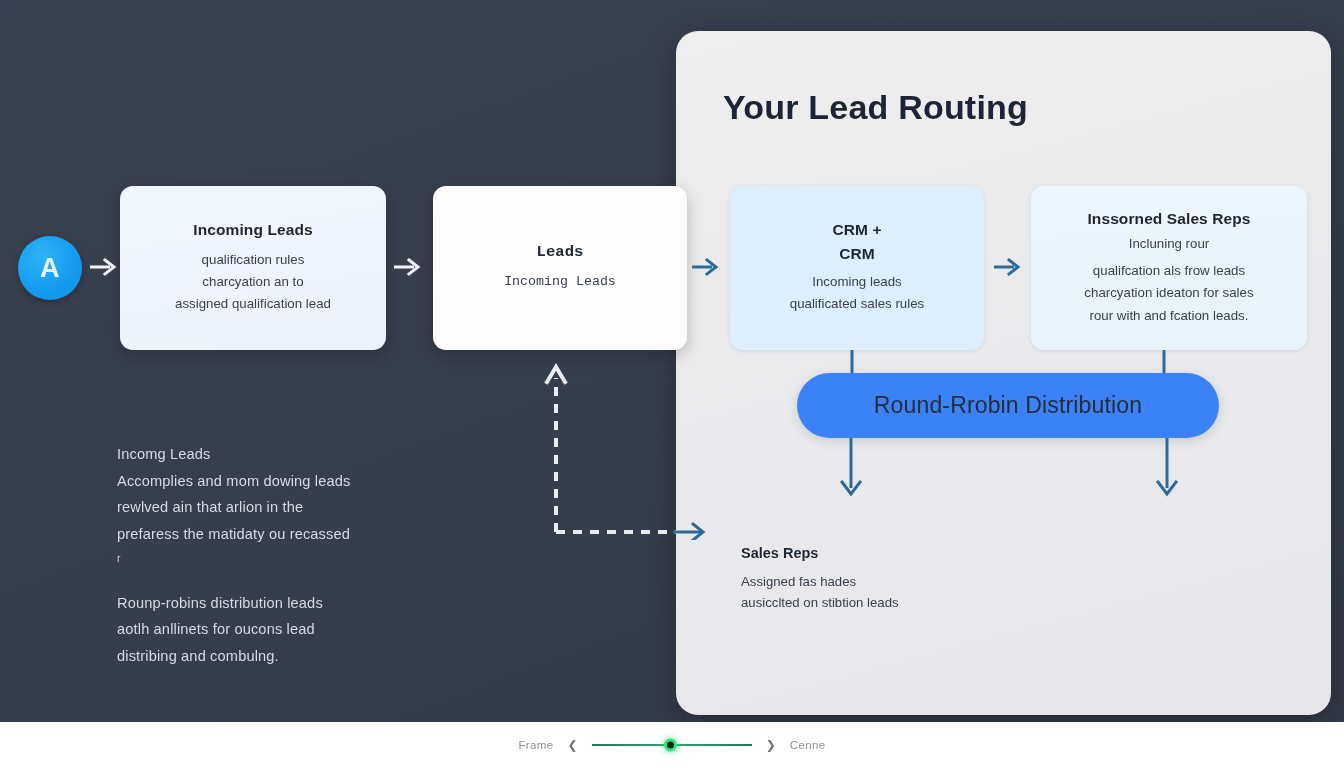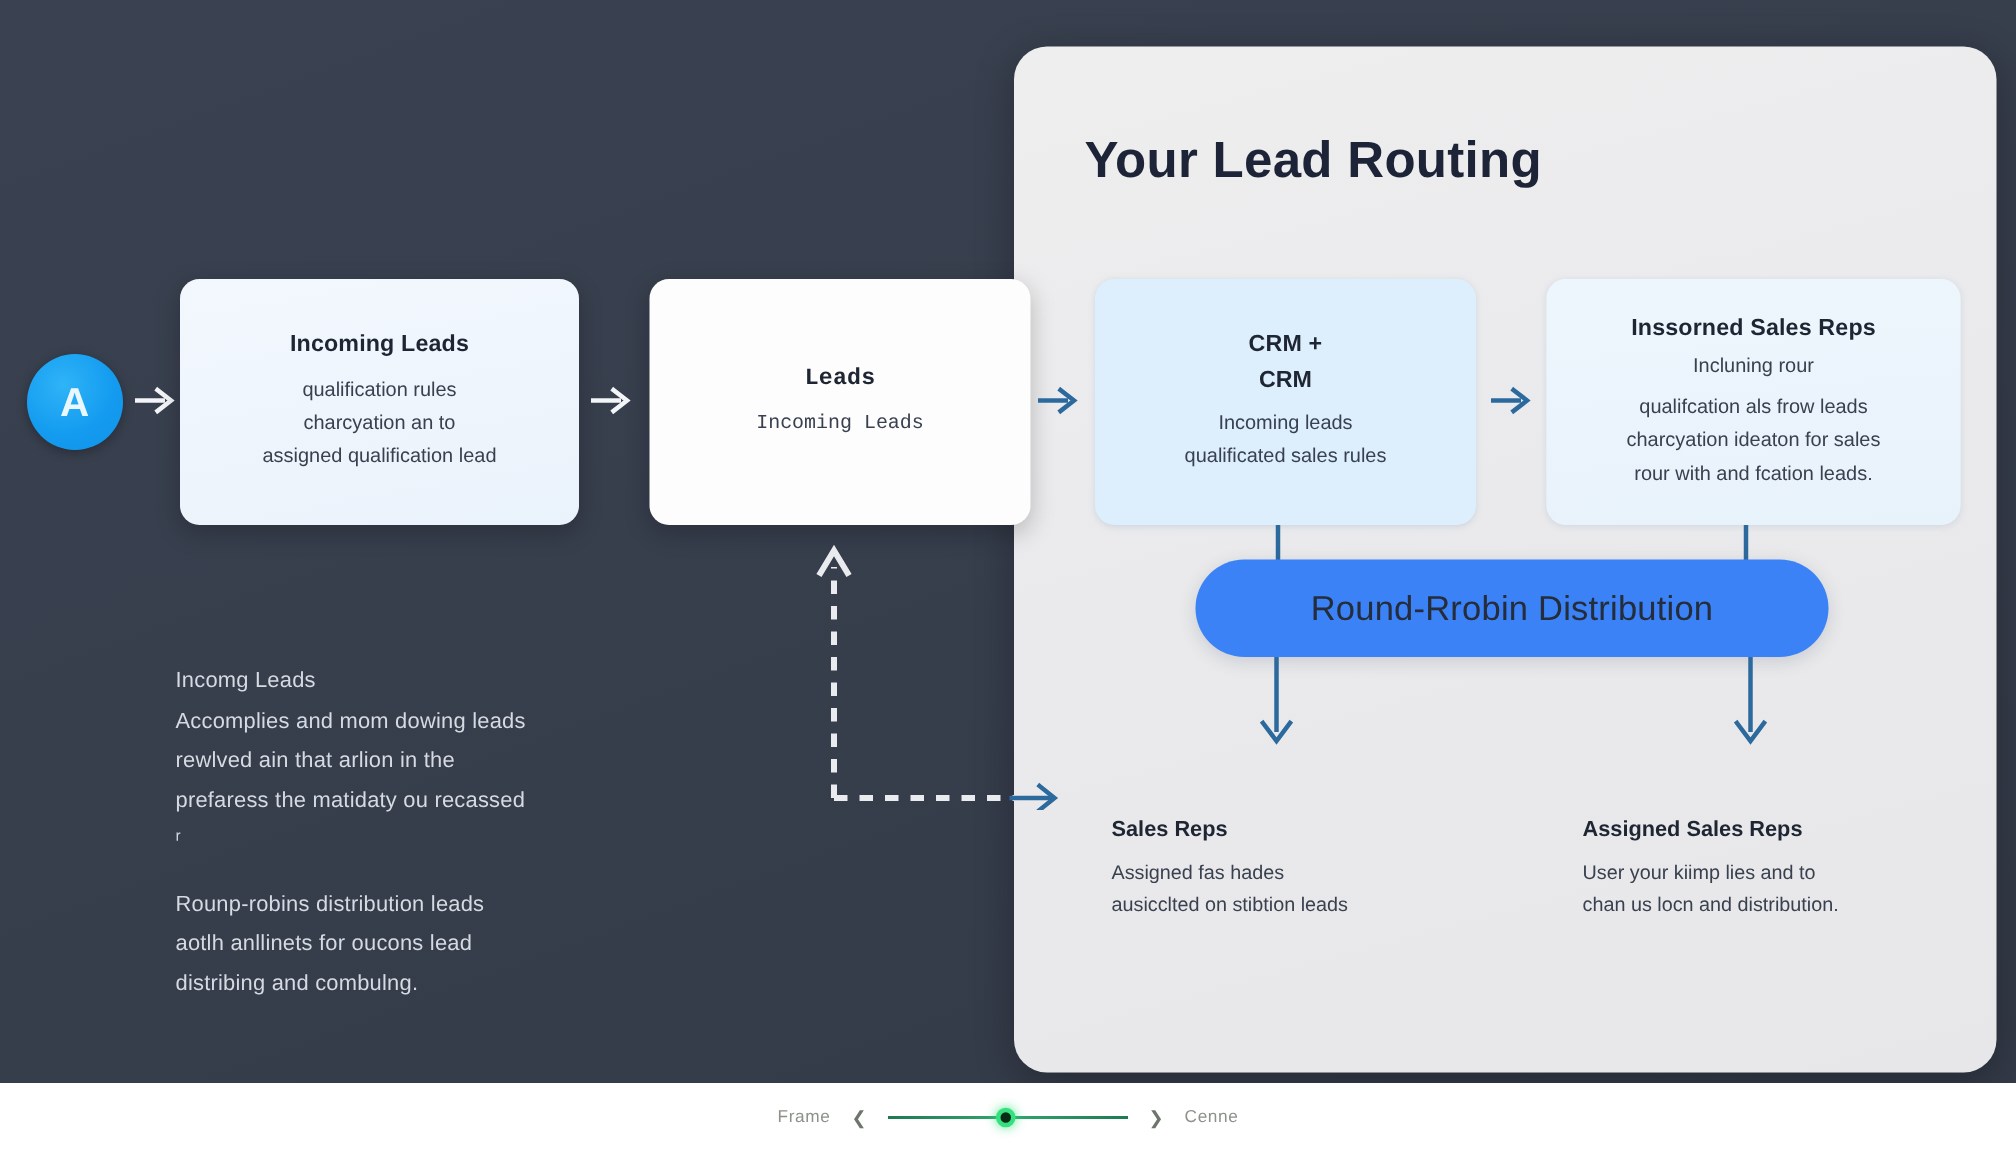--- a/index.html
+++ b/index.html
@@ -262,25 +262,20 @@
       <path d="M14 0 V50" stroke="#2c6a9e" stroke-width="3" fill="none"></path>
       <path d="M5 44 L14 56 L23 44" stroke="#2c6a9e" stroke-width="3" fill="none" stroke-linecap="square"></path>
     </svg>
   </div>
 
   <div class="bblock" id="bb-sales">
     <div class="bb-title">Sales Reps</div>
     <span class="bb-line">Assigned fas hades</span>
     <span class="bb-line">ausicclted on stibtion leads</span>
   </div>
-  <div class="bblock" id="bb-assigned">
-    <div class="bb-title">Assigned Sales Reps</div>
-    <span class="bb-line">User your kiimp lies and to</span>
-    <span class="bb-line">chan us locn and distribution.</span>
-  </div>
 
   <div class="arrow" style="left:543px; top:360px;">
     <svg width="170" height="180" viewBox="0 0 170 180">
       <path d="M13 172 H155" stroke="#e9ebef" stroke-width="4" fill="none" stroke-dasharray="9 8"></path>
       <path d="M13 172 V18" stroke="#e9ebef" stroke-width="4" fill="none" stroke-dasharray="9 8"></path>
       <path d="M4 22 L13 7 L22 22" stroke="#e9ebef" stroke-width="4" fill="none" stroke-linecap="square"></path>
       <path d="M130 172 H158" stroke="#2c6a9e" stroke-width="3" fill="none"></path>
       <path d="M150 164 L160 172 L150 180" stroke="#2c6a9e" stroke-width="3" fill="none" stroke-linecap="square"></path>
     </svg>
   </div>

